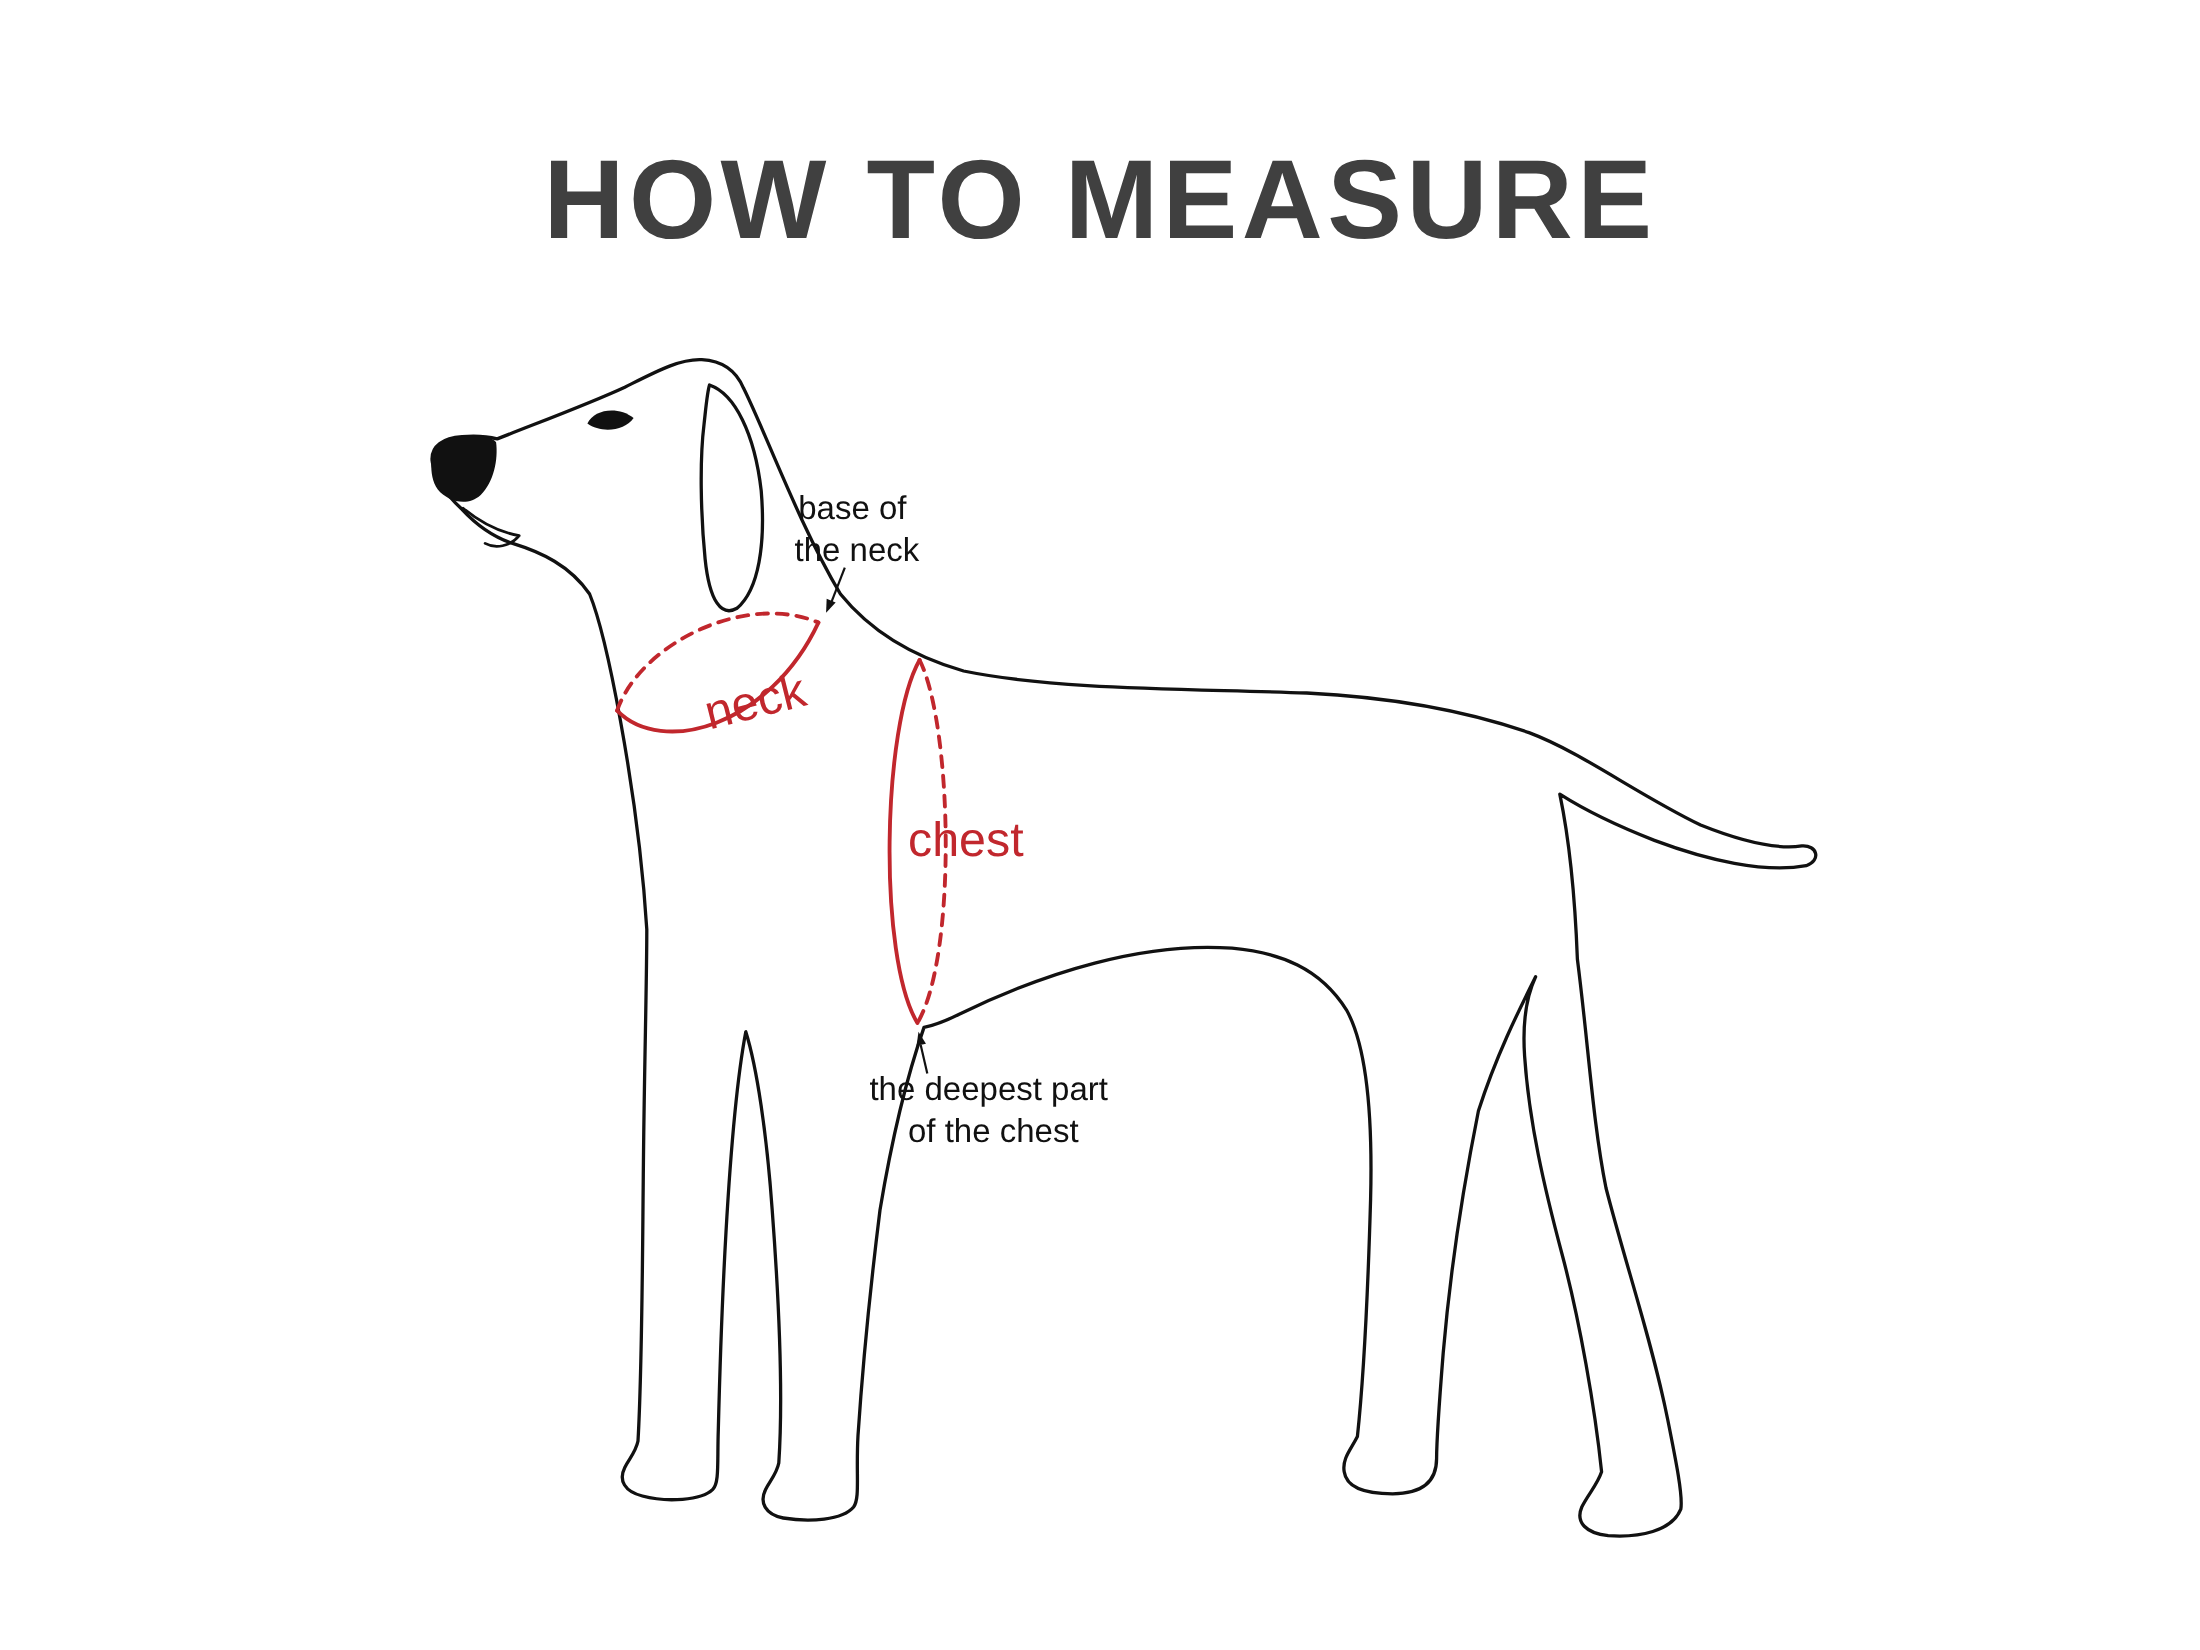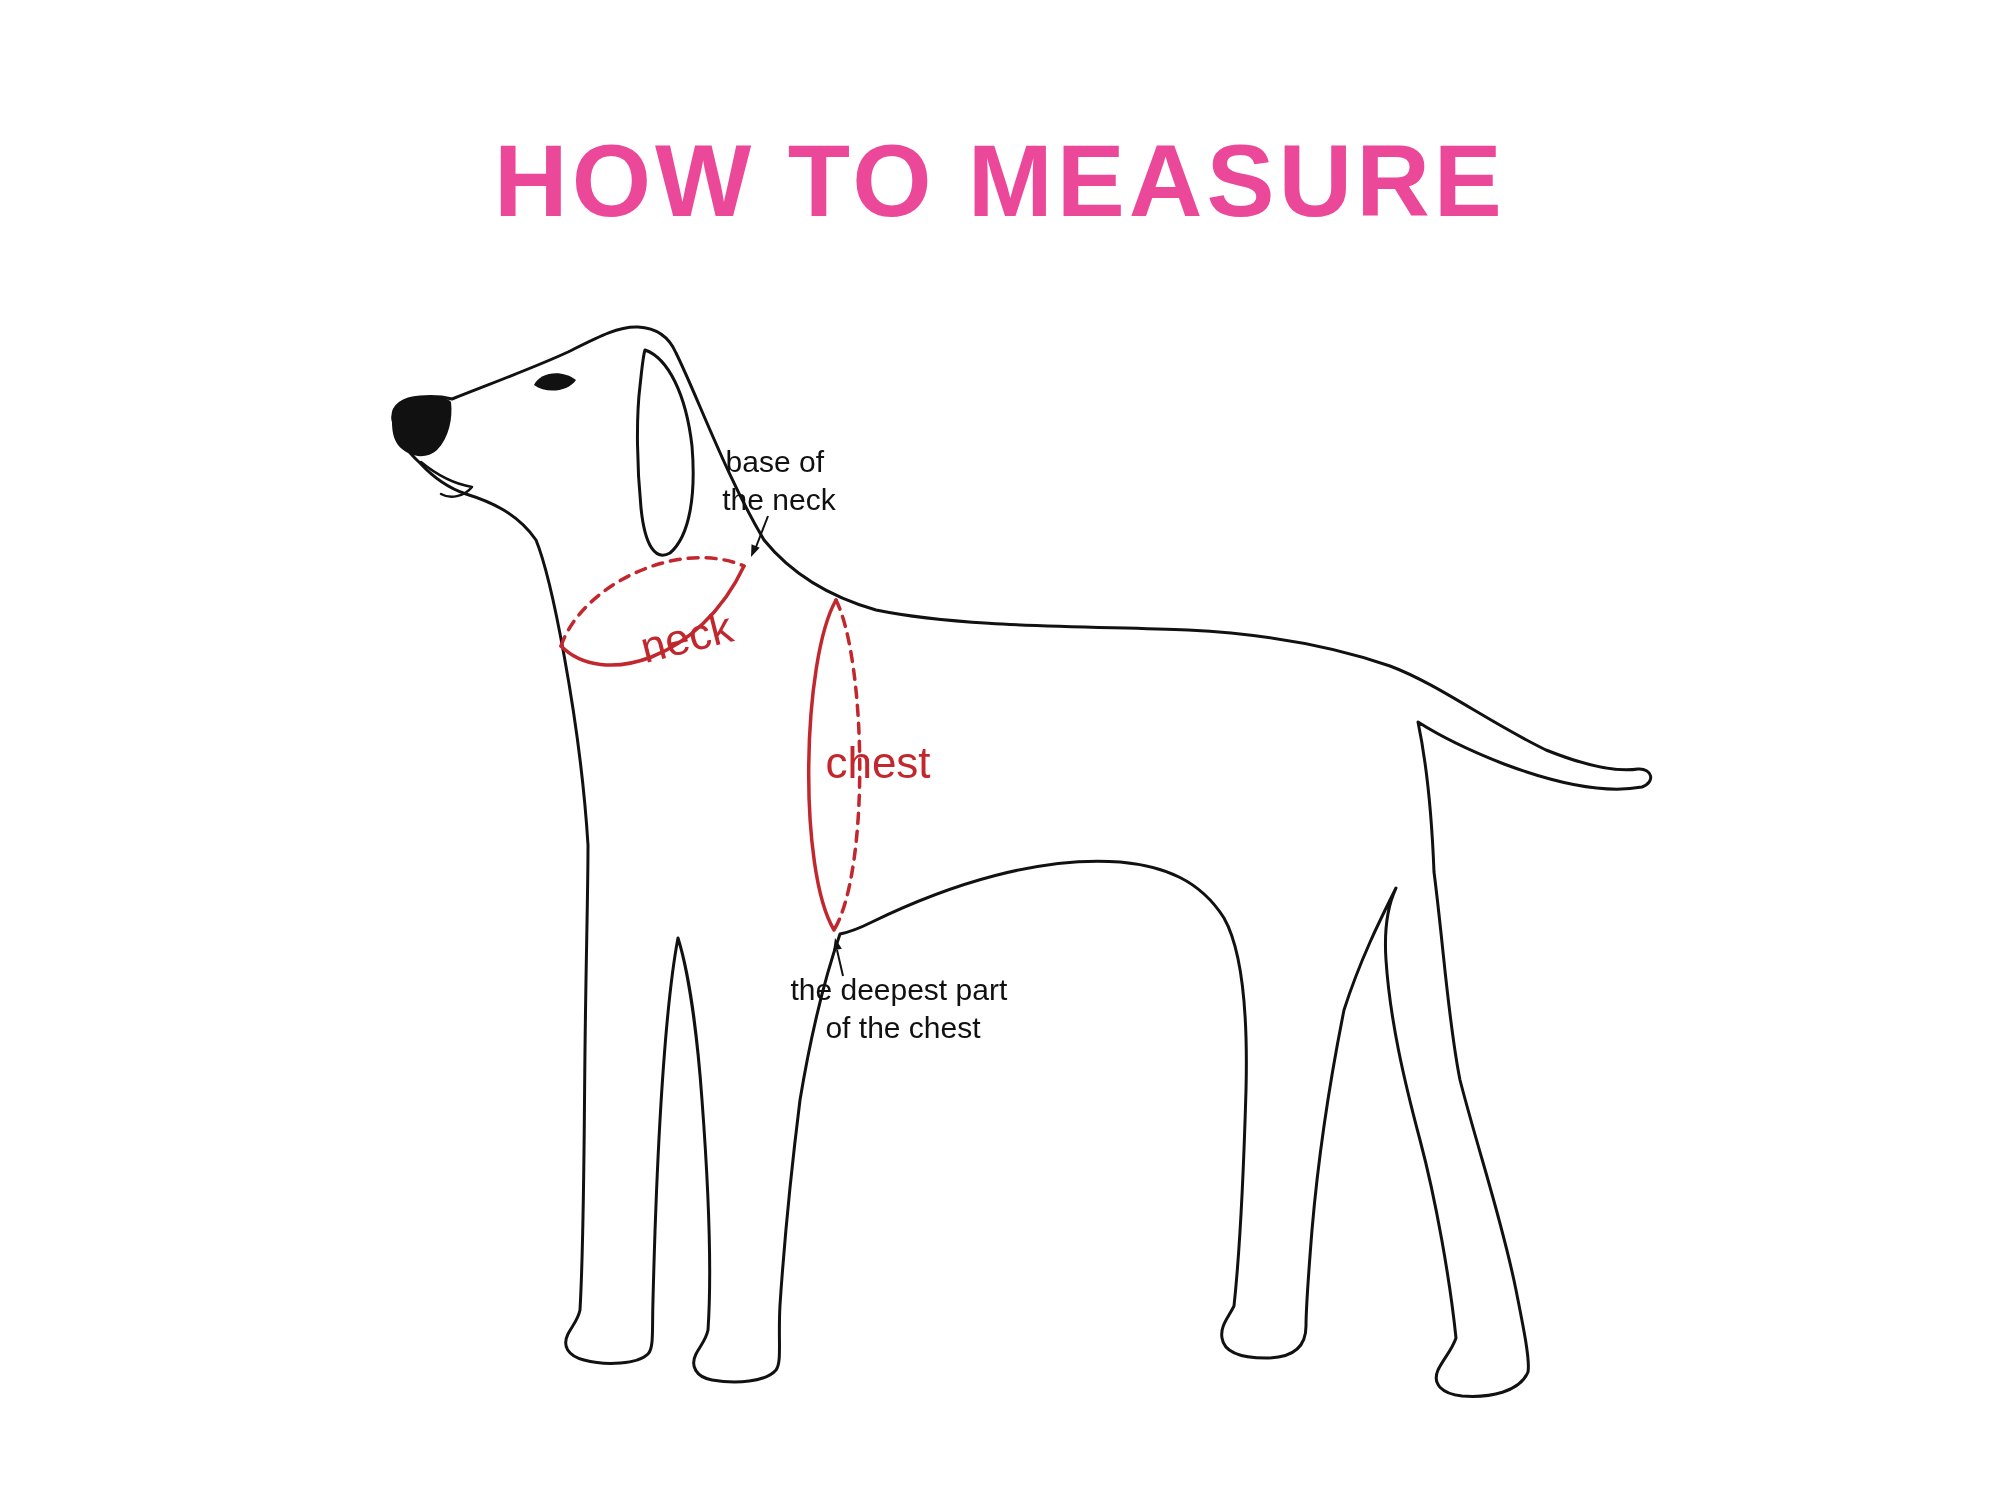--- a/index.html
+++ b/index.html
@@ -35,21 +35,21 @@
   .measure-dashed{stroke-dasharray:10 8;}
   .annotation-text{font-size:30px;}
   .measure-text{font-size:44px;}
   .arrow-line{fill:none;stroke-width:2;}
 </style>
 </head>
 <body>
 
 <div class="canvas" style="background: rgb(255, 255, 255);">
 
-  <h1 class="title" style="color: #ec4899;">HOW TO MEASURE</h1>
+  <h1 class="title" style="color: #404040;">HOW TO MEASURE</h1>
 
   <svg class="diagram" viewBox="0 0 2000 1500">
 
     <path class="outline-path" d="M 452,399
              C 495,382 538,366 568,352
              C 596,338 618,326 638,327
              C 658,328 670,339 676,353
              C 696,393 726,476 764,540
              C 794,577 834,598 876,610
              C 964,628 1088,626 1188,630

